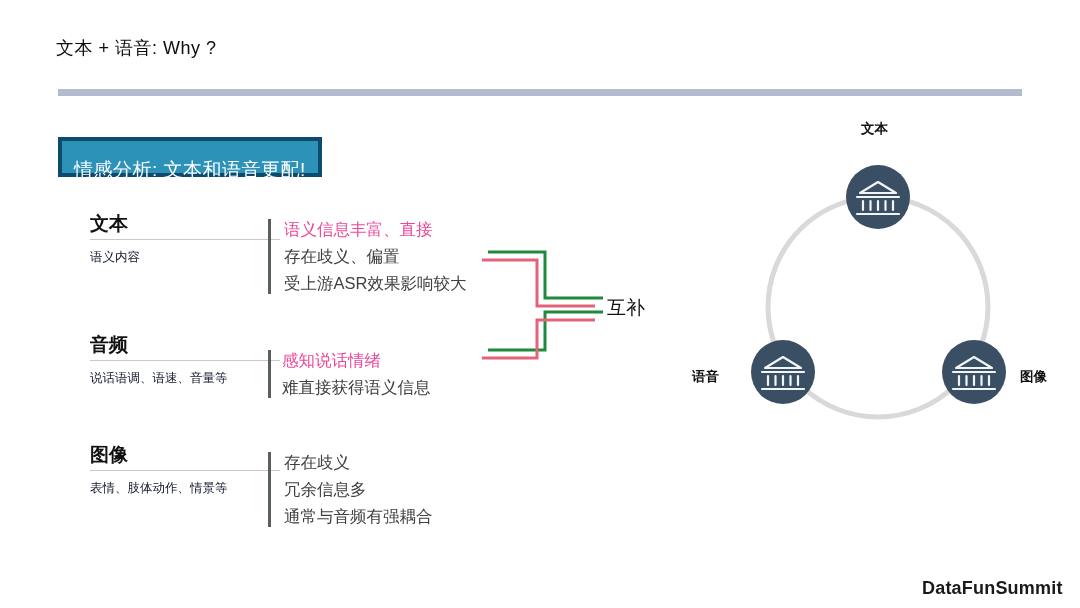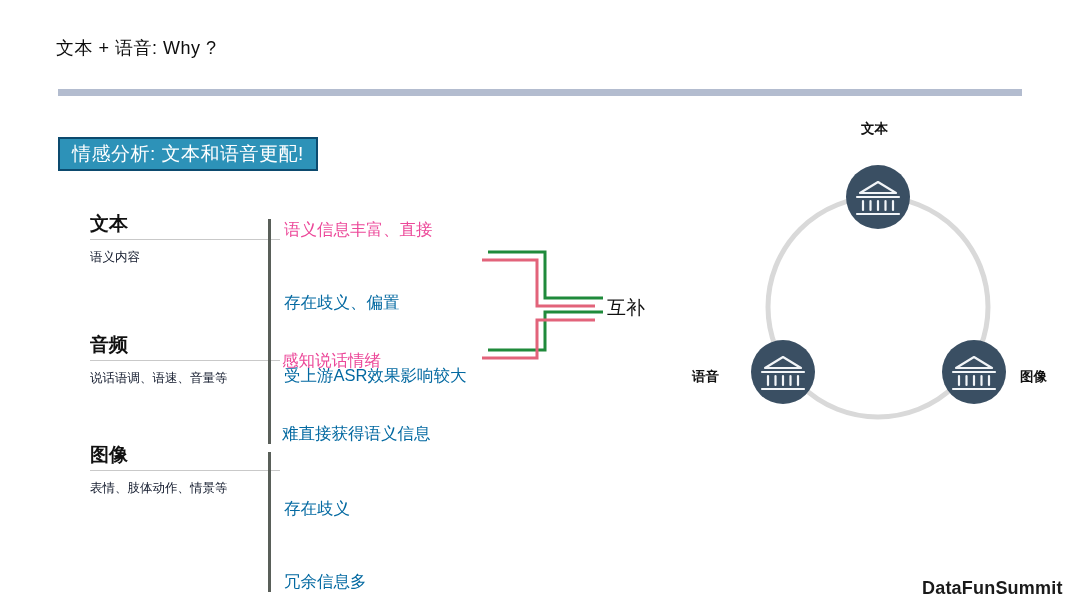--- a/index.html
+++ b/index.html
@@ -35,25 +35,24 @@
     height: 7px;
     background: #b3bccf;
   }
 
   
   .banner {
     position: absolute;
     left: 58px;
     top: 137px;
     height: 34px;
-    padding: 0 12px;
+    padding: 16px 12px;
     display: flex;
-    align-items: center;
     background: #2d92b8;
-    border: 2px solid #0c4a6e;
+    border: 4px solid #0c4a6e;
     box-sizing: border-box;
     color: #ffffff;
     font-size: 19px;
     font-weight: normal;
     letter-spacing: 0.5px;
     white-space: pre;
   }
 
   
   .group {
@@ -98,21 +97,21 @@
     bottom: 3px;
     width: 3px;
     background: #595f59;
   }
   .bullet {
     font-size: 16.5px;
     line-height: 27px;
     white-space: pre;
   }
   .bullet.green { color: #ec4899; }
-  .bullet.red   { color: #0369a1; margin-top: 46px; }
+  .bullet.red   { color: #404040; }
 
   
   .brace-wrap {
     position: absolute;
     left: 480px;
     top: 240px;
     width: 180px;
     height: 125px;
   }
   .complement-label {
@@ -196,20 +195,21 @@
 <div class="group" style="top:443px;">
   <div class="group-head">
     <div class="group-title">图像</div>
     <div class="group-underline"></div>
     <div class="group-sub">表情、肢体动作、情景等</div>
   </div>
   <div class="bullet-block" style="top:6px;">
     <div class="bullet-bar"></div>
     <div class="bullet red">存在歧义</div>
     <div class="bullet red">冗余信息多</div>
+    <div class="bullet red">通常与音频有强耦合</div>
   </div>
 </div>
 
 <div class="brace-wrap">
   <svg width="180" height="125" viewBox="0 0 180 125">
 
     <polyline points="8,12 65,12 65,58 123,58" fill="none" stroke="#1f8a3b" stroke-width="3"></polyline>
 
     <polyline points="2,20 57,20 57,66 115,66" fill="none" stroke="#e2637a" stroke-width="3"></polyline>
 

